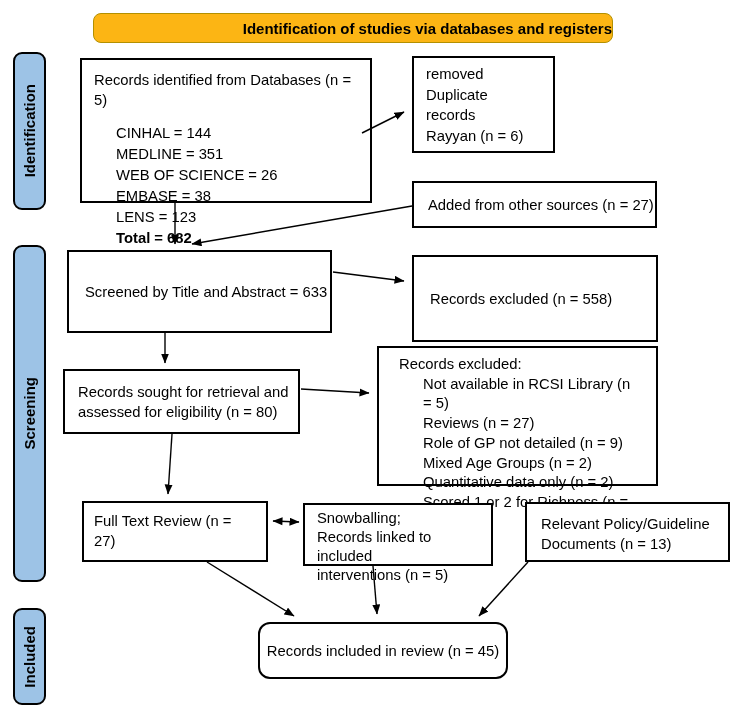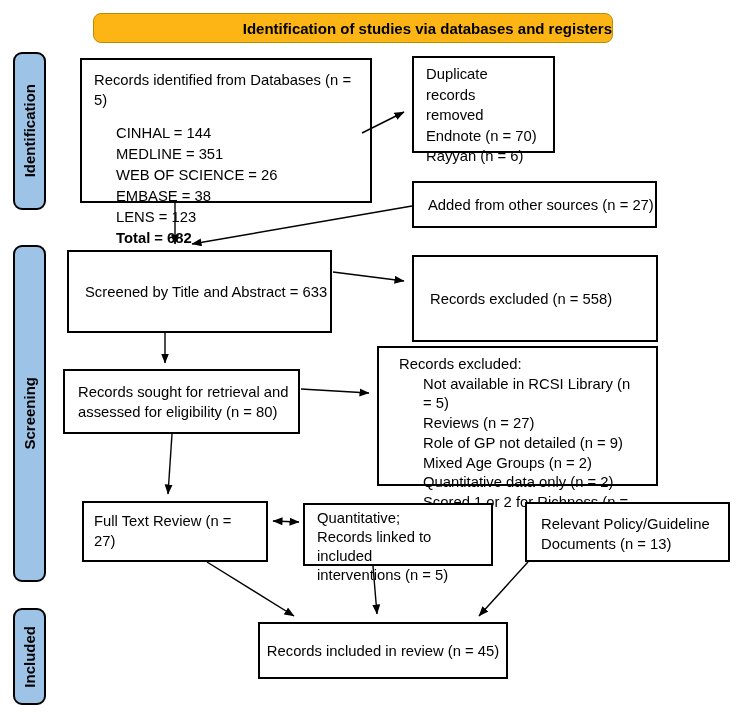--- a/index.html
+++ b/index.html
@@ -41,21 +41,21 @@
   .box-duplicates{left:412px;top:56px;width:143px;height:97px;padding:6px 12px;line-height:20.5px;}
   .box-other-sources{left:412px;top:181px;width:245px;height:47px;padding-left:14px;}
   .box-screened{left:67px;top:250px;width:265px;height:83px;padding-left:16px;}
   .box-excluded-screening{left:412px;top:255px;width:246px;height:87px;padding-left:16px;}
   .box-sought{left:63px;top:369px;width:237px;height:65px;padding-left:13px;}
   .box-excluded-eligibility{left:377px;top:346px;width:281px;height:140px;padding:7px 20px;line-height:19.7px;}
   .box-excluded-eligibility .excl-list{margin-left:24px;}
   .box-included-fulltext{left:82px;top:501px;width:186px;height:61px;padding:8px 10px;}
   .box-snowballing{left:303px;top:503px;width:190px;height:63px;padding:4px 12px;line-height:19px;}
   .box-policy{left:525px;top:502px;width:205px;height:60px;padding:10px 14px;}
-  .box-final{left:258px;top:622px;width:250px;height:57px;display:flex;align-items:center;justify-content:center;}
+  .box-final{left:258px;top:622px;width:250px;height:57px;display:flex;align-items:center;justify-content:center;border-radius:12px;}
 
   .arrows{position:absolute;left:0;top:0;width:737px;height:719px;pointer-events:none;}
 </style>
 </head>
 <body>
 
 <div id="stage">
 
   <div class="banner" style="background:#FCB514;">
     <span>Identification of studies via databases and registers</span>
@@ -77,23 +77,22 @@
       <div>CINHAL = 144</div>
       <div>MEDLINE = 351</div>
       <div>WEB OF SCIENCE = 26</div>
       <div>EMBASE = 38</div>
       <div>LENS = 123</div>
       <div class="bold">Total = 682</div>
     </div>
   </div>
 
   <div class="box box-duplicates">
+    <div>removed</div>
     <div>Duplicate records</div>
-    <div>removed</div>
-    <div>Endnote (n = 70)</div>
     <div>Rayyan (n = 6)</div>
   </div>
 
   <div class="box vcenter box-other-sources">
     <div>Added from other sources (n = 27)</div>
   </div>
 
   <div class="box vcenter box-screened">
     <div>Screened by Title and Abstract = 633</div>
   </div>
@@ -117,21 +116,21 @@
       <div>Quantitative data only (n = 2)</div>
       <div>Scored 1 or 2 for Richness (n = 8)</div>
     </div>
   </div>
 
   <div class="box box-included-fulltext">
     <div>Full Text Review (n = 27)</div>
   </div>
 
   <div class="box box-snowballing">
-    <div>Quantitative;</div>
+    <div>Snowballing;</div>
     <div>Records linked to included</div>
     <div>interventions (n = 5)</div>
   </div>
 
   <div class="box box-policy">
     <div>Relevant Policy/Guideline</div>
     <div>Documents (n = 13)</div>
   </div>
 
   <div class="box box-final">

